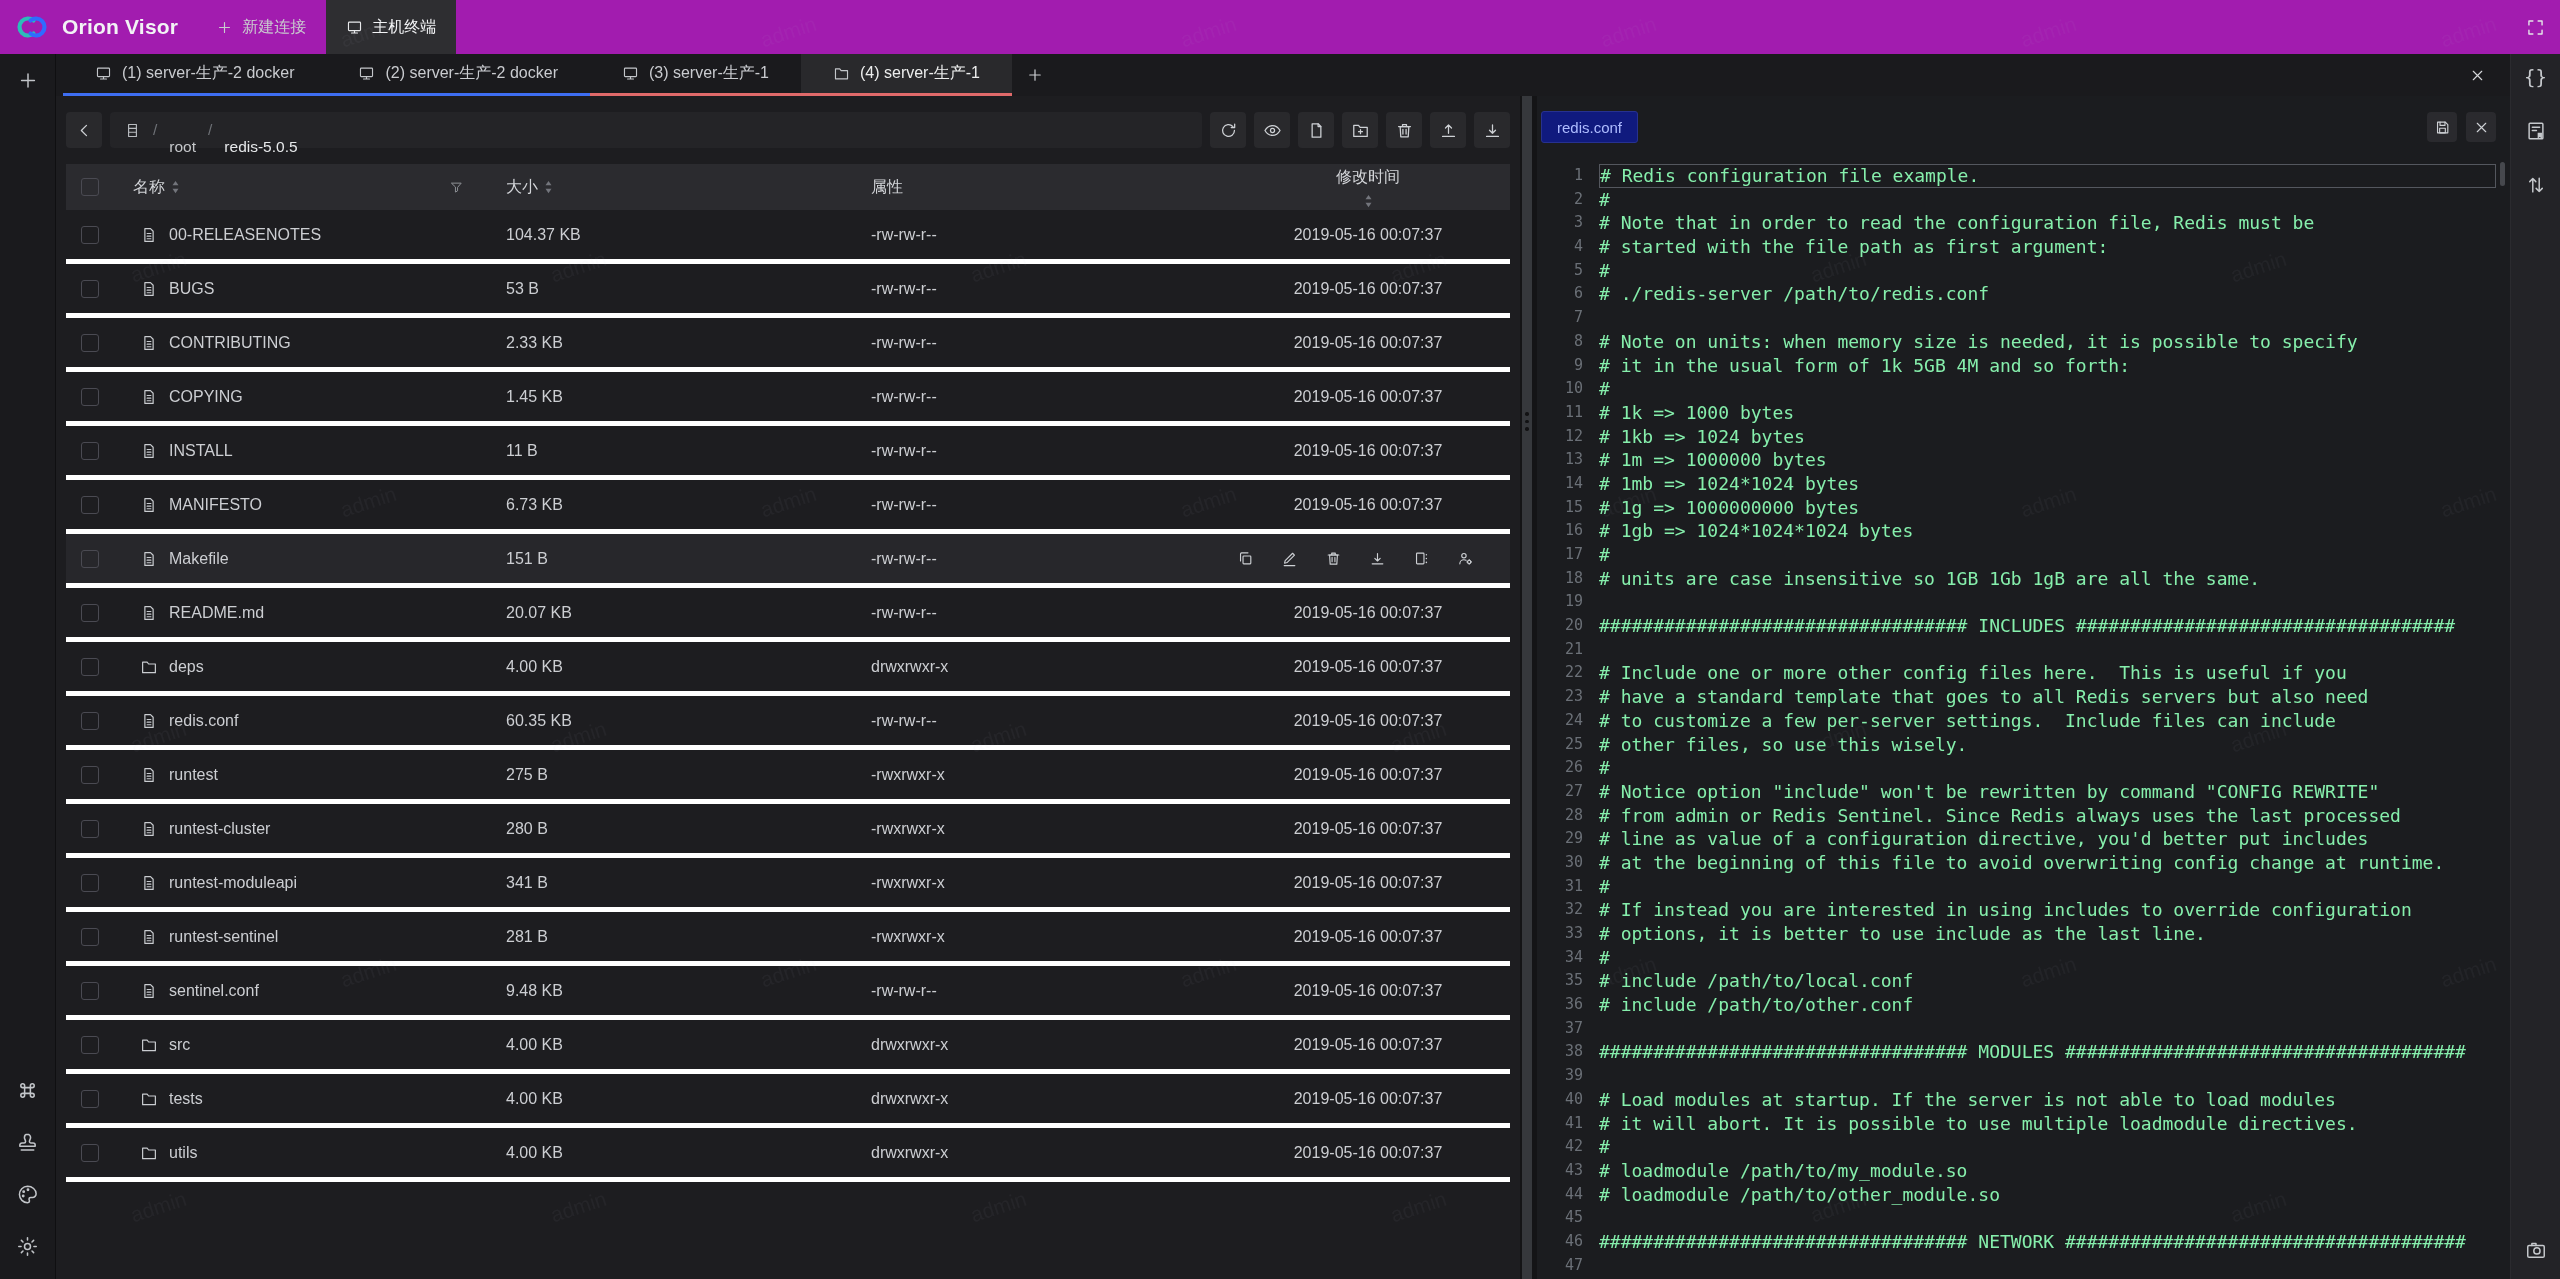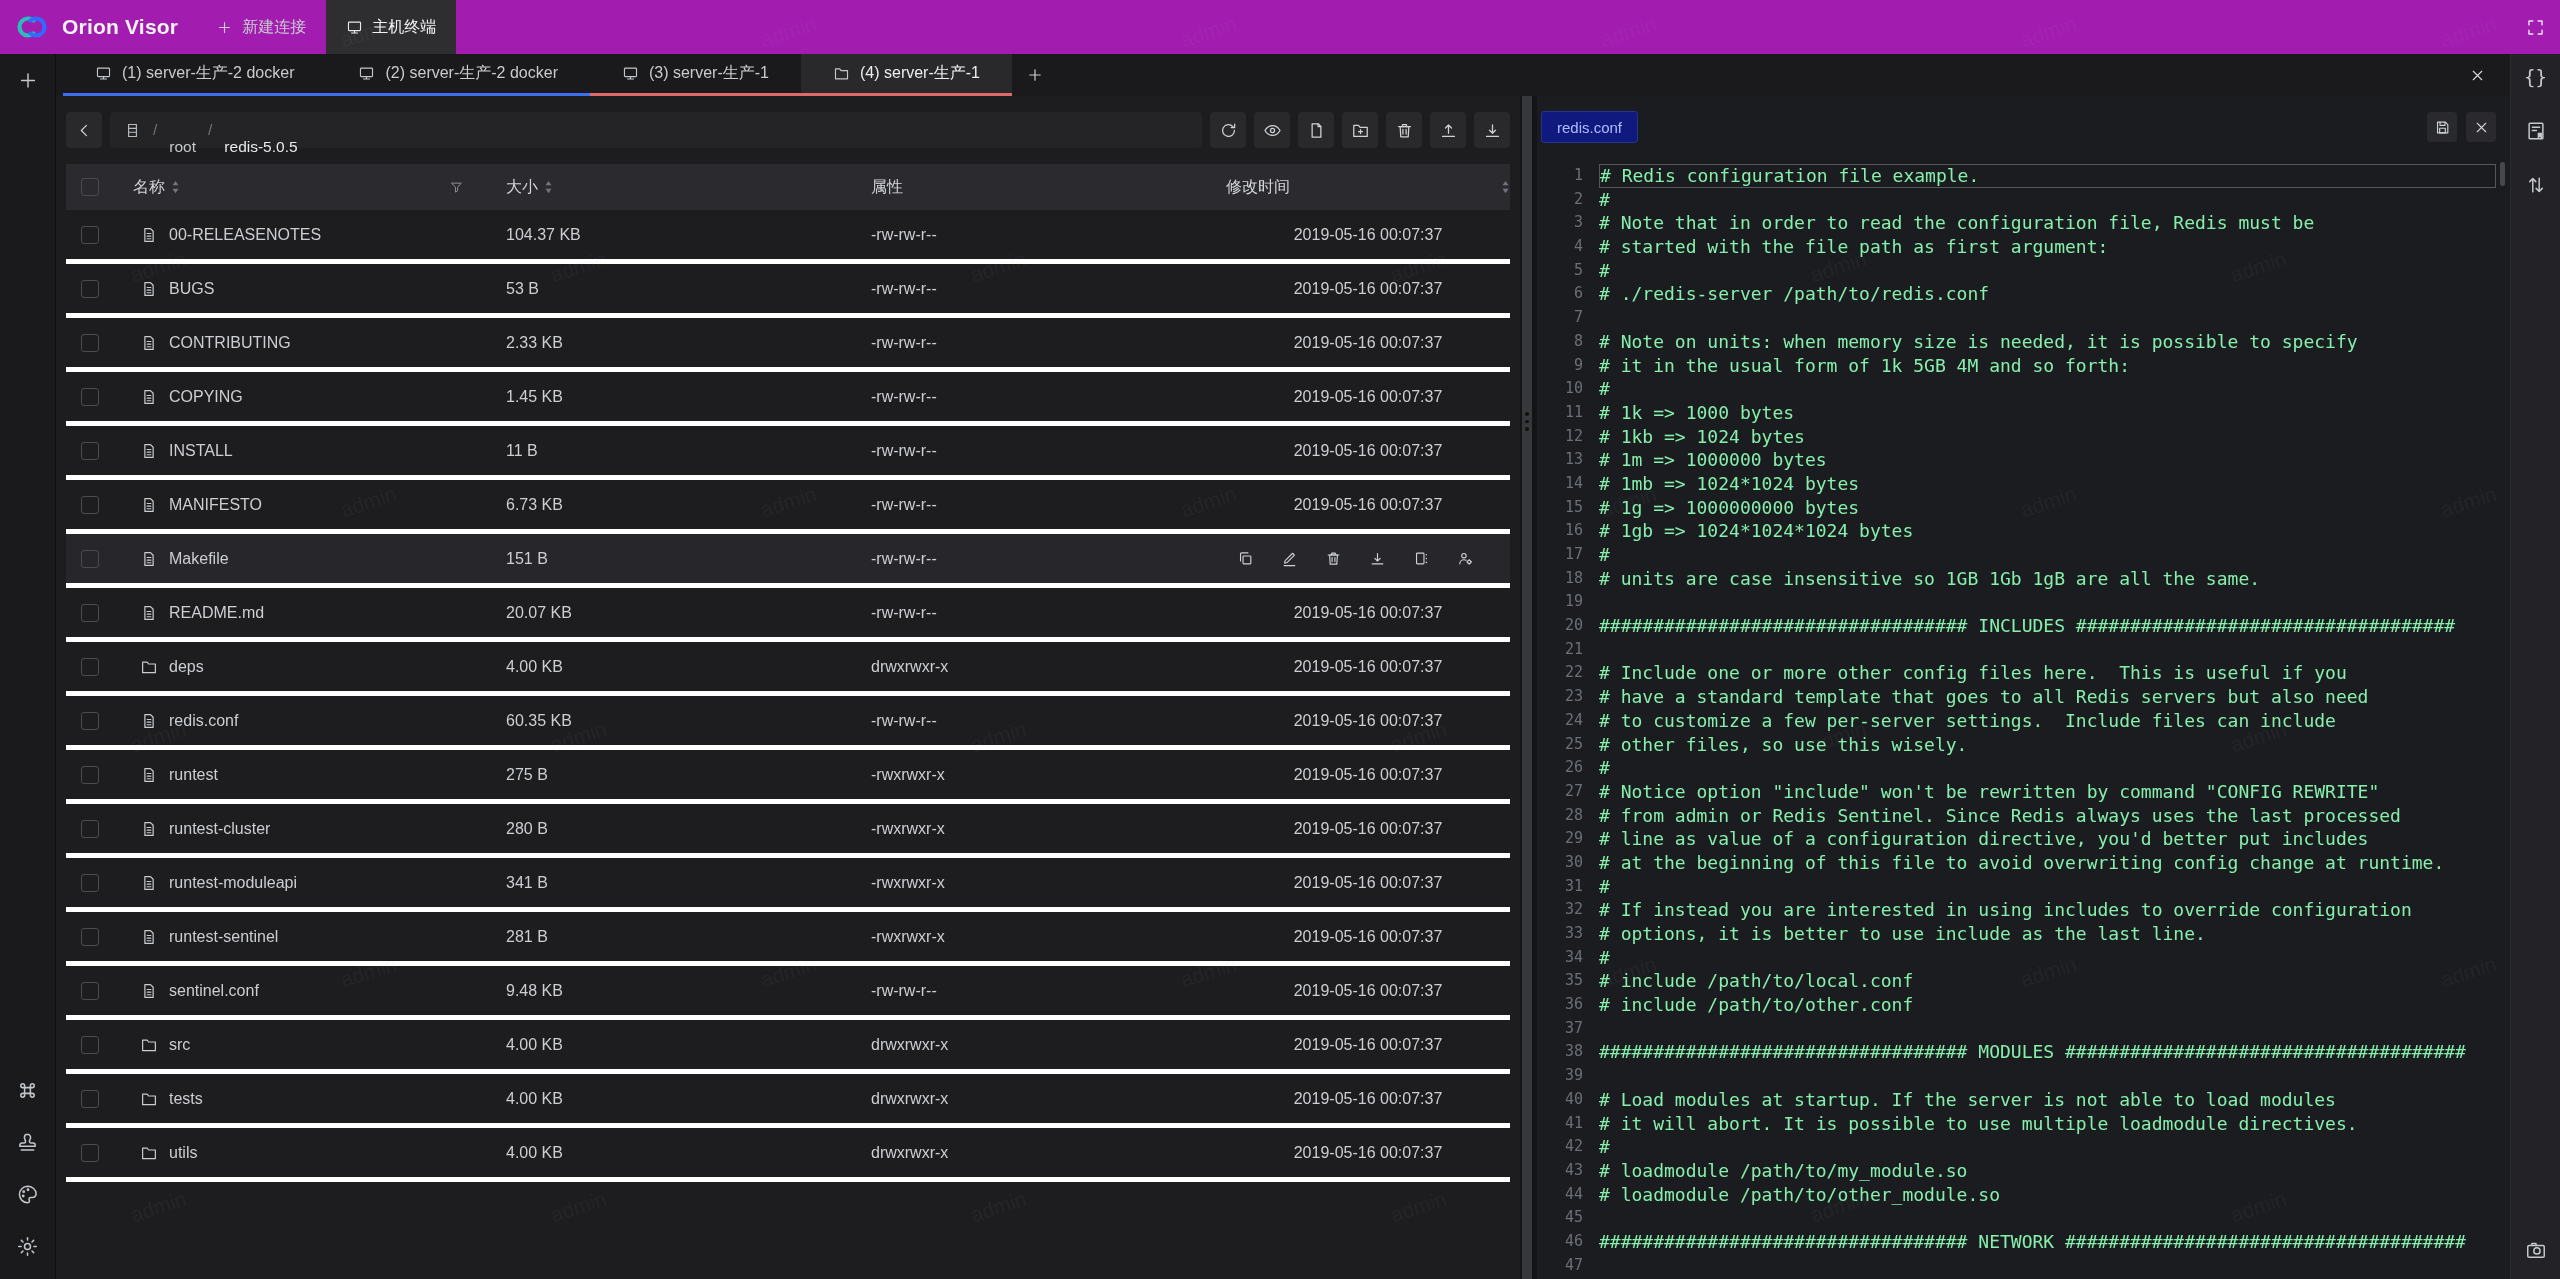--- a/index.html
+++ b/index.html
@@ -64,21 +64,21 @@
 
   .ftable{margin:16px 10px;}
   .frow{display:grid;grid-template-columns:48px 352px 380px 380px 1fr;align-items:center;height:49px;border-bottom:5px solid #ffffff;font-size:16px;color:#ccced2;}
   .fhead{height:46px;background:#2b2b2f;border-bottom:none;color:#d3d5d9;}
   .cb{width:16px;height:16px;border:1.5px solid #4a4a52;border-radius:3px;background:transparent;justify-self:center;cursor:pointer;}
   .fhead .hcell{display:flex;align-items:center;gap:6px;}
   .hname{padding-left:19px;justify-content:space-between;padding-right:2px;cursor:pointer;}
   .hname .left{display:flex;align-items:center;gap:6px;}
   .hsize{padding-left:40px;cursor:pointer;}
   .hattr{padding-left:25px;}
-  .hmtime{justify-content:space-between;cursor:pointer;}
+  .hmtime{justify-content:flex-end;cursor:pointer;flex-direction:column;}
   .sort{width:9px;height:14px;}
   .filter-ic{width:15px;height:15px;color:#8d9095;cursor:pointer;}
 
   .cell-name{display:flex;align-items:center;gap:11px;padding-left:26px;}
   .cell-name .ic{width:18px;height:18px;color:#c9ccd0;flex:0 0 auto;}
   .cell-size{padding-left:40px;}
   .cell-attr{padding-left:25px;}
   .cell-mtime{text-align:center;}
   .frow.hover{background:#27272b;}
   .row-actions{display:flex;justify-content:flex-end;align-items:center;gap:27px;padding-right:36px;}

